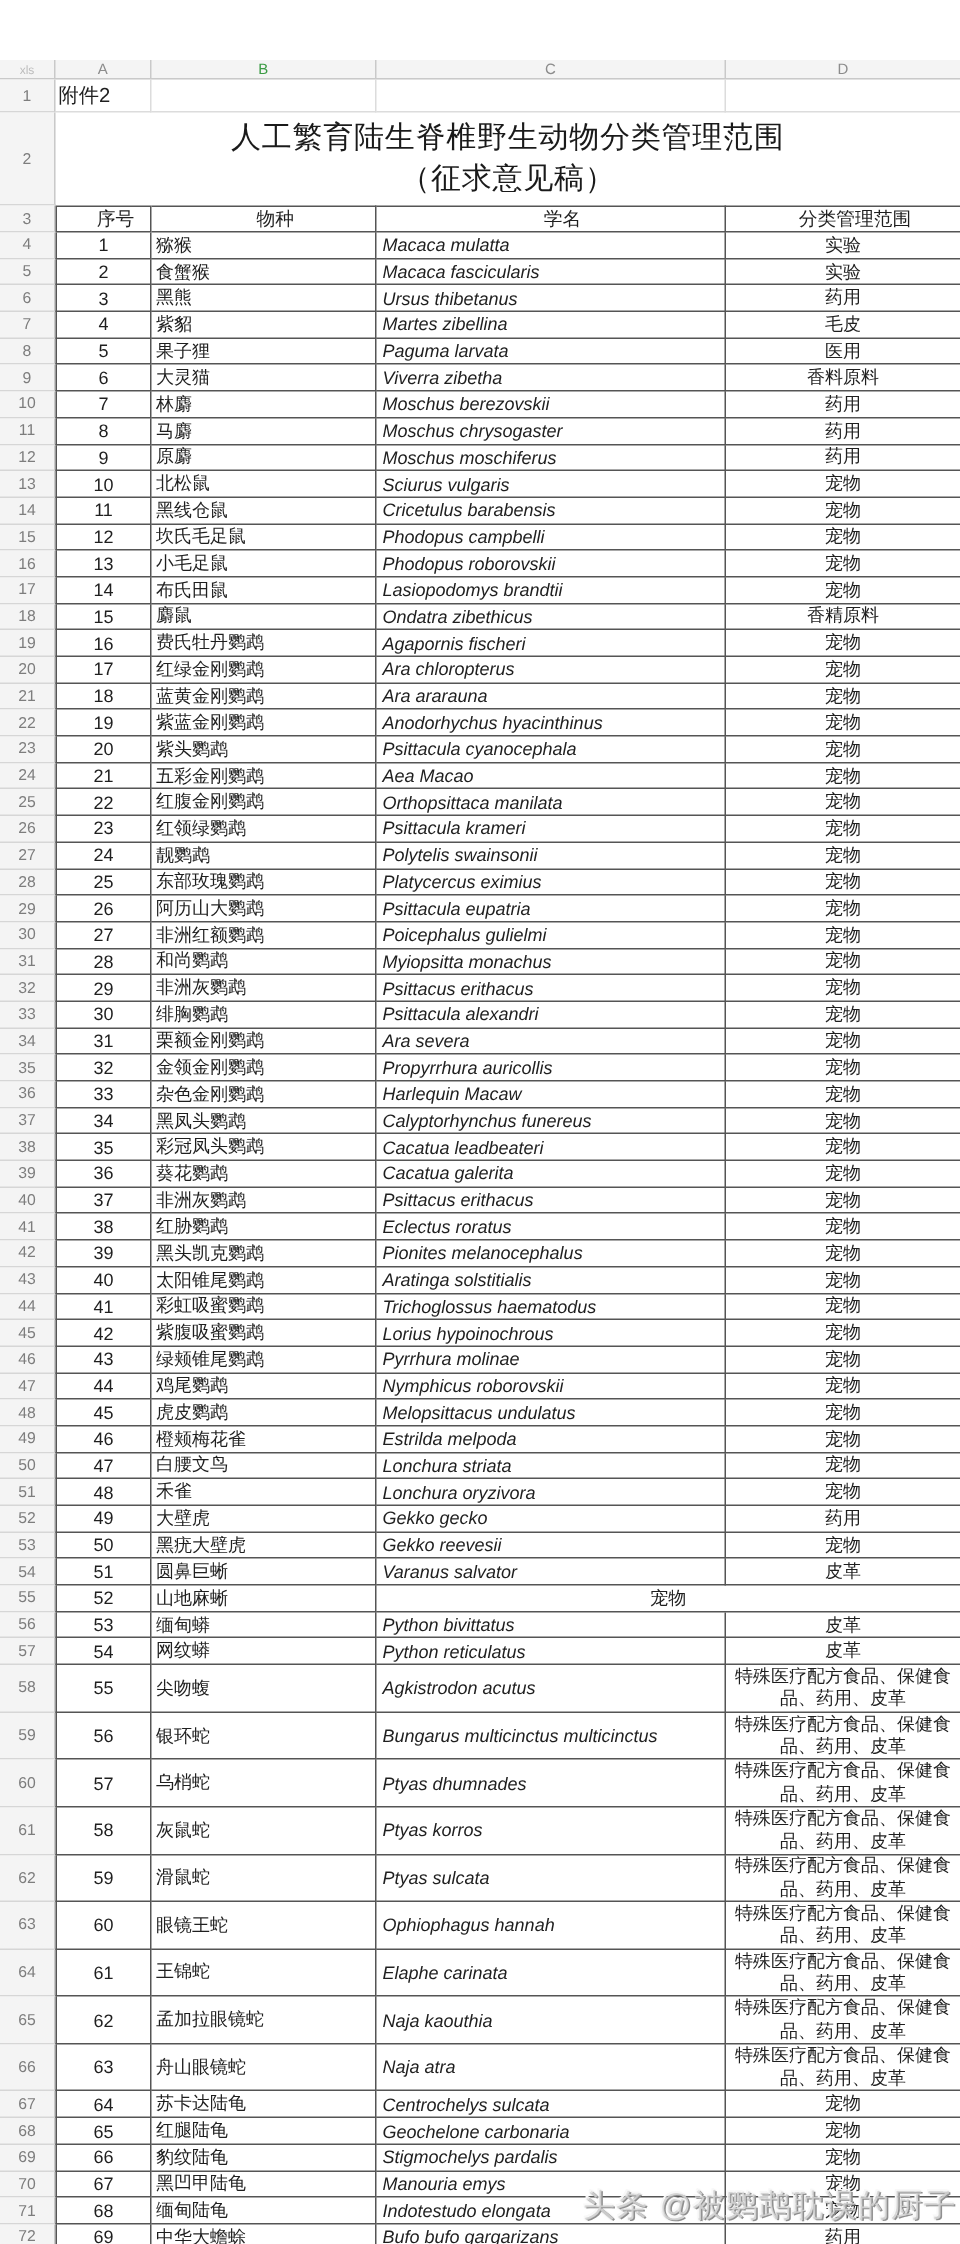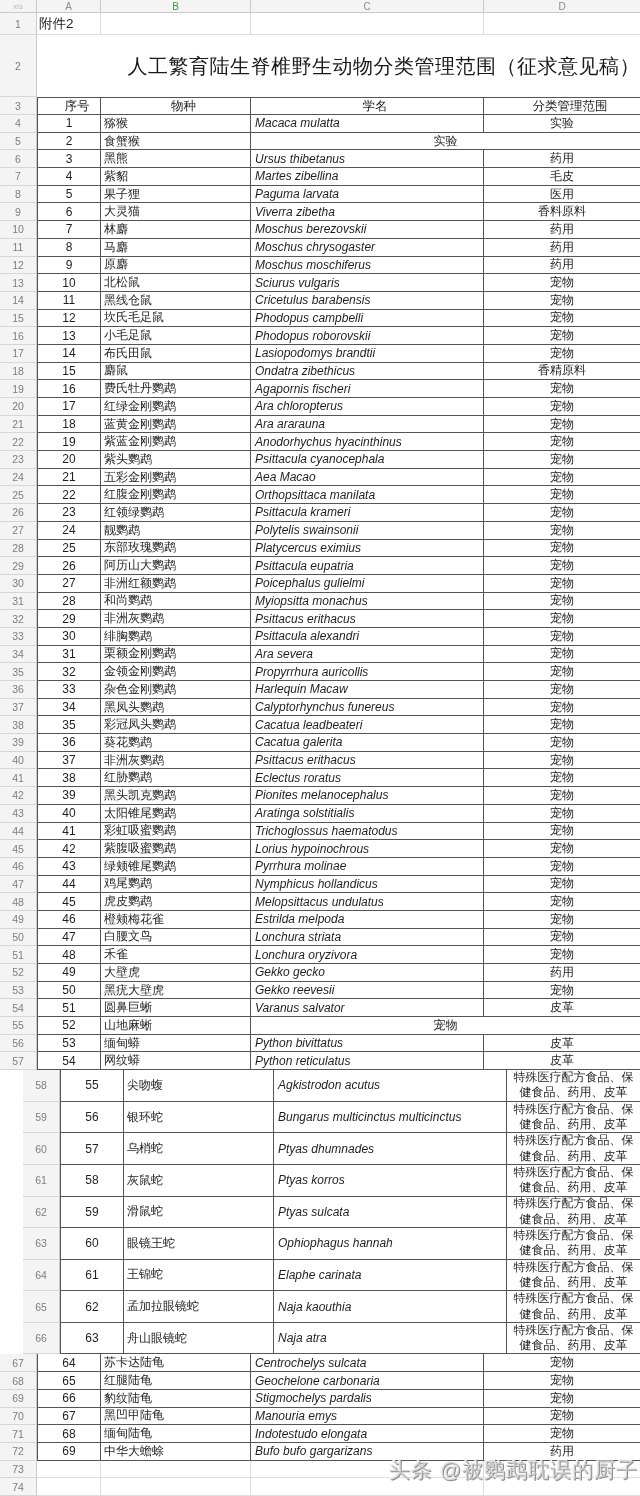--- a/index.html
+++ b/index.html
@@ -1,21 +1,21 @@
 <!DOCTYPE html>
 <html><head>
 <meta charset="utf-8">
 <style>
   html,body{margin:0;padding:0;background:#fff;}
   body{
     width:640px;height:1496px;overflow:hidden;position:relative;
     font-family:"Liberation Sans","DejaVu Sans",sans-serif;
     color:#1f1f1f;
   }
-  .sheet{position:absolute;inset:0;display:flex;flex-direction:column;}
+  .sheet{position:absolute;inset:0;display:flex;flex-direction:column;margin-top:40px;}
 
   
   .colstrip{display:flex;height:13px;background:#f4f4f4;border-bottom:1px solid #c9c9c9;flex:0 0 auto;box-sizing:border-box;}
   .corner{width:37px;box-sizing:border-box;border-right:1px solid #c9c9c9;
     font-size:8px;color:#bdbdbd;display:flex;align-items:center;justify-content:center;}
   .colhdr{box-sizing:border-box;border-right:1px solid #c9c9c9;
     font-size:10px;color:#8c8c8c;display:flex;align-items:center;justify-content:center;}
   .w-a{width:64px}.w-b{width:150px}.w-c{width:233px}.w-d{flex:1;border-right:none}
   .colhdr.active{color:#3a9b44;}
 
@@ -33,31 +33,31 @@
   
   .light .cell{border-right:1px solid #dcdcdc;border-bottom:1px solid #dcdcdc;}
   .light .cD{border-right:none;}
 
   
   .row1{height:22px;}
   .row1 .cA{justify-content:flex-start;padding-left:2px;font-size:13.5px;overflow:visible;white-space:nowrap;}
 
   
   .rowTitle{height:62px;}
-  .titleCell{flex:1;box-sizing:border-box;display:flex;flex-direction:row;align-items:center;justify-content:flex-end;
+  .titleCell{flex:1;box-sizing:border-box;display:flex;flex-direction:column;align-items:center;justify-content:center;
     font-size:20px;line-height:1.35;color:#1a1a1a;letter-spacing:0.5px;}
 
   
   .dark .cell{border-right:1px solid #555;border-bottom:1px solid #555;}
   .dark .cA{border-left:1px solid #555;}
   .dark .cD{border-right:none;}
   .rowHdr{height:18px;}
   .rowHdr .cell{border-top:1px solid #555;justify-content:center;padding-left:16px;font-size:12.5px;font-weight:500;}
   .rowData{height:17.7px;}
-  .rowData.tall{height:31.6px;padding-left:23px;}
+  .rowData.tall{height:31.6px;}
   .rowData .cC{font-style:italic;}
   .rowData.tall .cD{line-height:1.28;font-size:12px;padding:0 1px;}
   .rowEmpty{height:17.5px;}
   .rowEmpty:last-child{flex:1 0 auto;}
   .rowEmpty .cell{border-right:1px solid #dcdcdc;border-bottom:1px solid #dcdcdc;}
   .rowEmpty .cD{border-right:none;}
 
   
   .watermark{
     position:absolute;right:2px;top:1456px;z-index:5;
@@ -109,20 +109,21 @@
     <div class="cell cA">1</div>
     <div class="cell cB">猕猴</div>
     <div class="cell cC">Macaca mulatta</div>
     <div class="cell cD">实验</div>
   </div>
 
   <div class="row rowData dark">
     <div class="gut">5</div>
     <div class="cell cA">2</div>
     <div class="cell cB">食蟹猴</div>
+    <div class="cell cC">Macaca fascicularis</div>
     <div class="cell cD">实验</div>
   </div>
 
   <div class="row rowData dark">
     <div class="gut">6</div>
     <div class="cell cA">3</div>
     <div class="cell cB">黑熊</div>
     <div class="cell cC">Ursus thibetanus</div>
     <div class="cell cD">药用</div>
   </div>
@@ -444,21 +445,21 @@
     <div class="cell cA">43</div>
     <div class="cell cB">绿颊锥尾鹦鹉</div>
     <div class="cell cC">Pyrrhura molinae</div>
     <div class="cell cD">宠物</div>
   </div>
 
   <div class="row rowData dark">
     <div class="gut">47</div>
     <div class="cell cA">44</div>
     <div class="cell cB">鸡尾鹦鹉</div>
-    <div class="cell cC">Nymphicus hollandicus</div>
+    <div class="cell cC">Nymphicus roborovskii</div>
     <div class="cell cD">宠物</div>
   </div>
 
   <div class="row rowData dark">
     <div class="gut">48</div>
     <div class="cell cA">45</div>
     <div class="cell cB">虎皮鹦鹉</div>
     <div class="cell cC">Melopsittacus undulatus</div>
     <div class="cell cD">宠物</div>
   </div>

